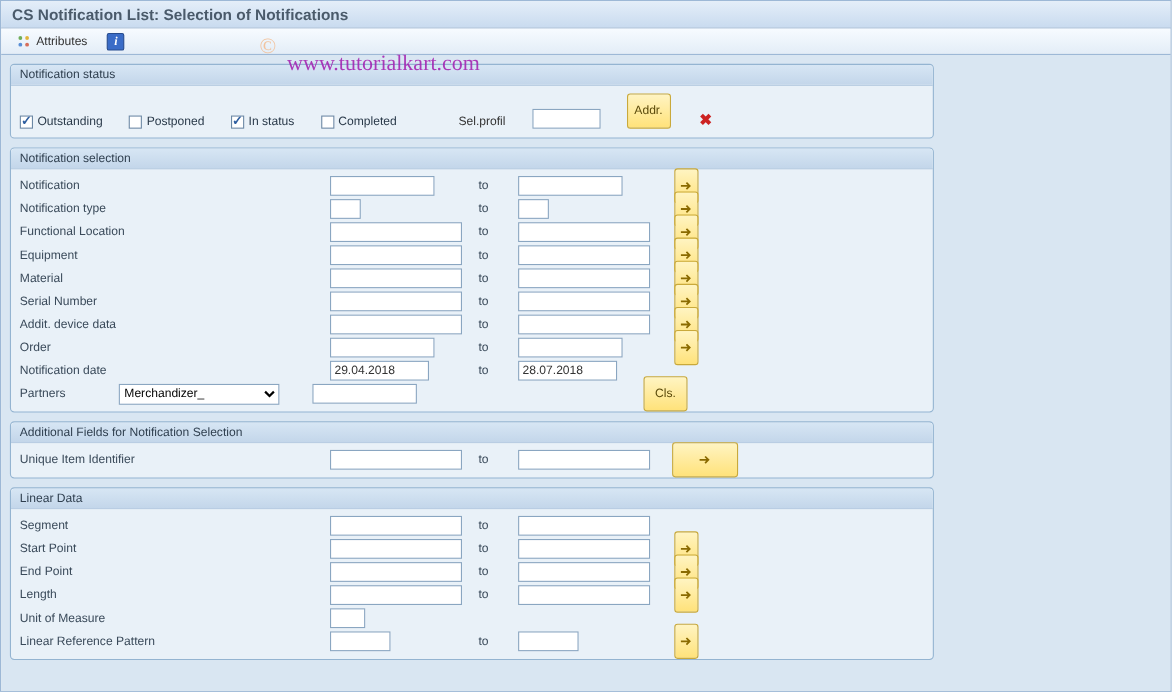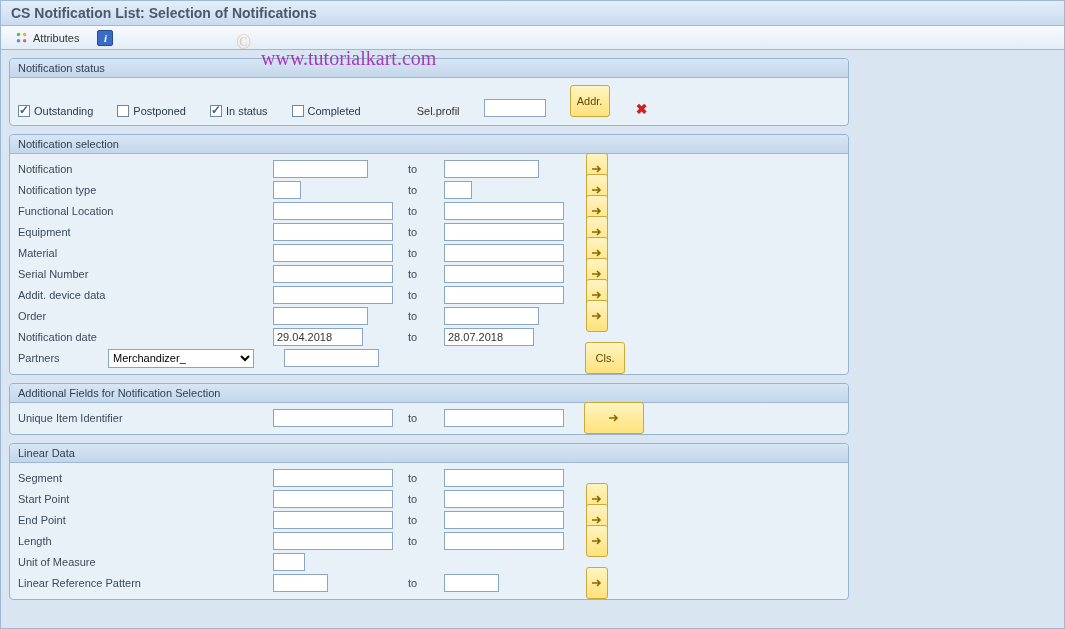--- a/index.html
+++ b/index.html
@@ -70,21 +70,21 @@
   }
   .group-body { padding: 5px 8px 6px 8px; }
   .row {
     display: flex;
     align-items: center;
     height: 20px;
     gap: 0;
   }
   .row + .row { margin-top: 1px; }
   .lbl { width: 122px; color: #3a4a5a; }
-  .lbl-wide { width: 255px; color:#3a4a5a;}
+  .lbl-wide { width: 282px; color:#3a4a5a;}
   .from-col { width: 133px; display:flex; }
   .to-lbl { width: 38px; text-align:left; color:#3a4a5a; padding-left:2px;}
   .to-col { width: 133px; display:flex;}
   .btn-col { width: 40px; display:flex; justify-content:center;}
   input[type=text].fld {
     height: 18px;
     border: 1px solid #8aa6c1;
     background: #fff;
     padding: 0 3px;
     font-size: 11px;

